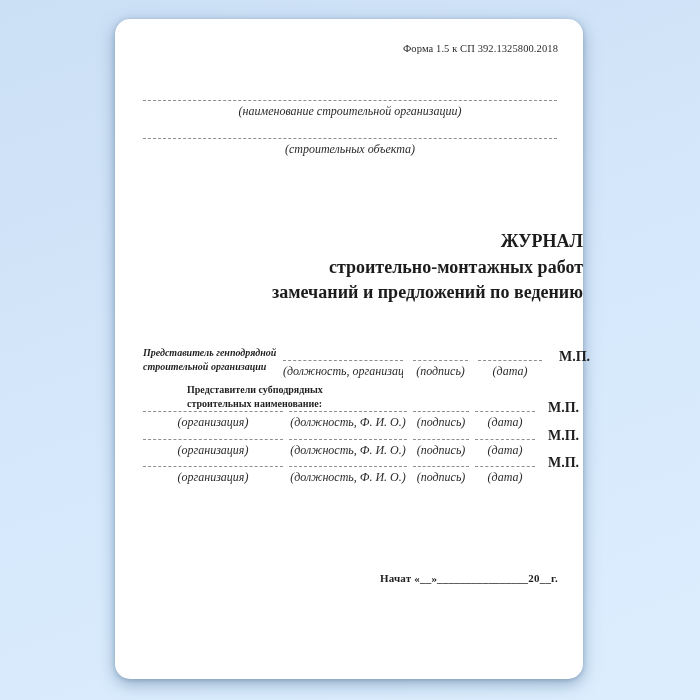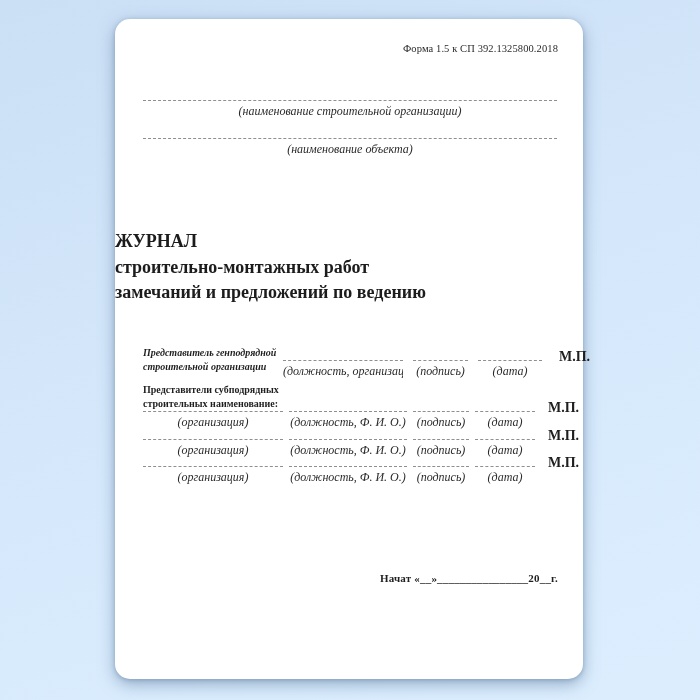--- a/index.html
+++ b/index.html
@@ -28,29 +28,29 @@
   .header-field .line { display: block; height: 12px; border-bottom: 1px dashed #8f8f8f; }
   .caption {
     display: block; text-align: center;
     font-style: italic; font-size: 12px; color: #2b2b2b;
     padding-top: 3px; white-space: nowrap; overflow: hidden;
   }
   .hf1 { top: 70px; }
   .hf2 { top: 108px; }
   .title {
     top: 210px; left: 0; width: 100%;
-    text-align: left; font-weight: bold;
+    text-align: right; font-weight: bold;
     font-size: 18px; line-height: 25.5px; color: #1c1c1c;
   }
   .sec-label {
     left: 28px; font-weight: bold; font-size: 10px;
     line-height: 13.5px; color: #1f1f1f; white-space: nowrap;
   }
   .gc-label { top: 327px; font-style: italic; }
-  .sub-label { top: 364px; }
+  .sub-label { top: 364px; margin-left: 44px; }
   .sig-row { display: flex; align-items: flex-start; }
   .sig-field .line { display: block; height: 12px; border-bottom: 1px dashed #8f8f8f; }
   .stamp {
     font-weight: bold; font-size: 14px; line-height: 12px;
     padding-top: 2px; margin-left: 7px; white-space: nowrap; color: #1f1f1f;
   }
   .gc-row { left: 168px; top: 330px; gap: 10px; }
   .gc-row .f1 { width: 120px; }
   .gc-row .f2 { width: 55px; }
   .gc-row .f3 { width: 64px; }
@@ -77,21 +77,21 @@
 
   <div class="abs form-ref">Форма 1.5 к СП 392.1325800.2018</div>
 
   <div class="abs header-field hf1">
     <span class="line"></span>
     <span class="caption">(наименование строительной организации)</span>
   </div>
 
   <div class="abs header-field hf2">
     <span class="line"></span>
-    <span class="caption">(наименование объекта)</span>
+    <span class="caption">(строительных объекта)</span>
   </div>
 
   <div class="abs title">
     <div>ЖУРНАЛ</div>
     <div>строительно-монтажных работ</div>
     <div>замечаний и предложений по ведению</div>
   </div>
 
   <div class="abs sec-label gc-label">
     <div>Представитель генподрядной</div>

